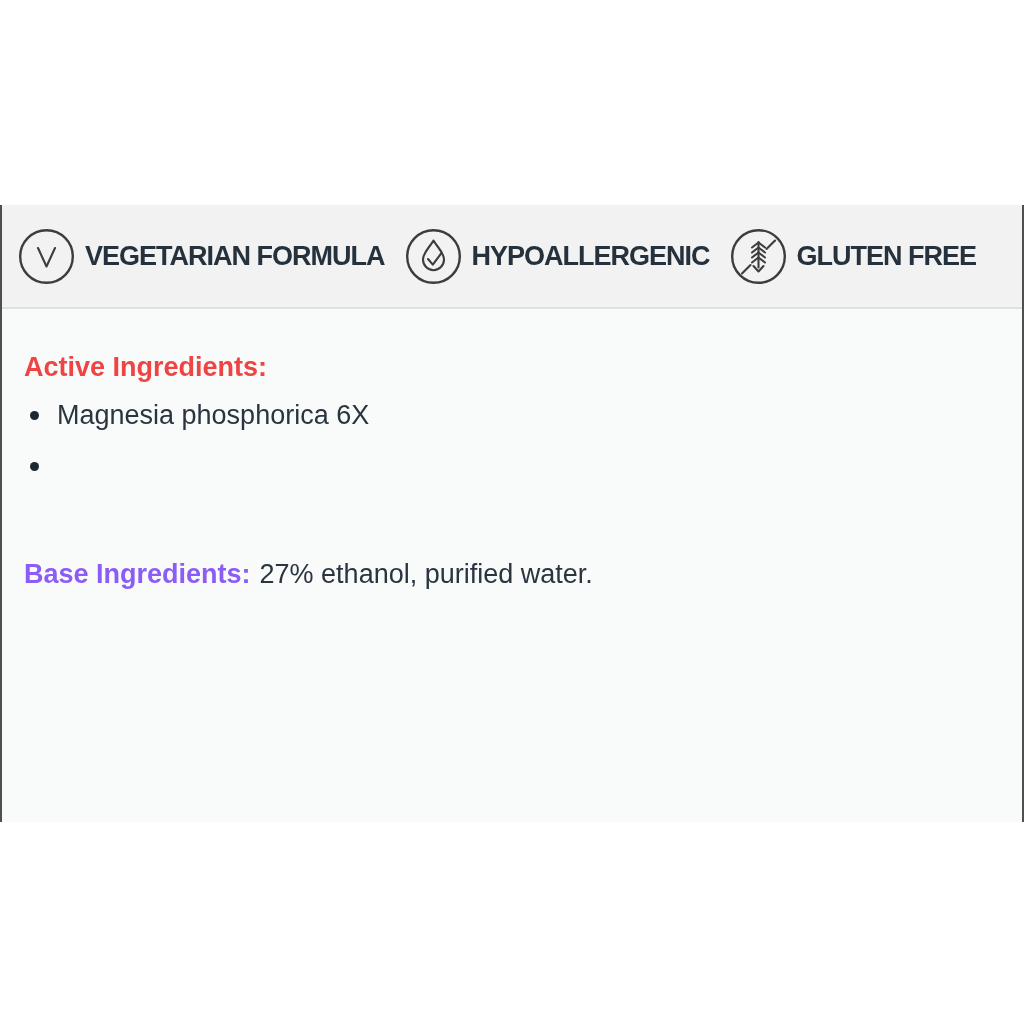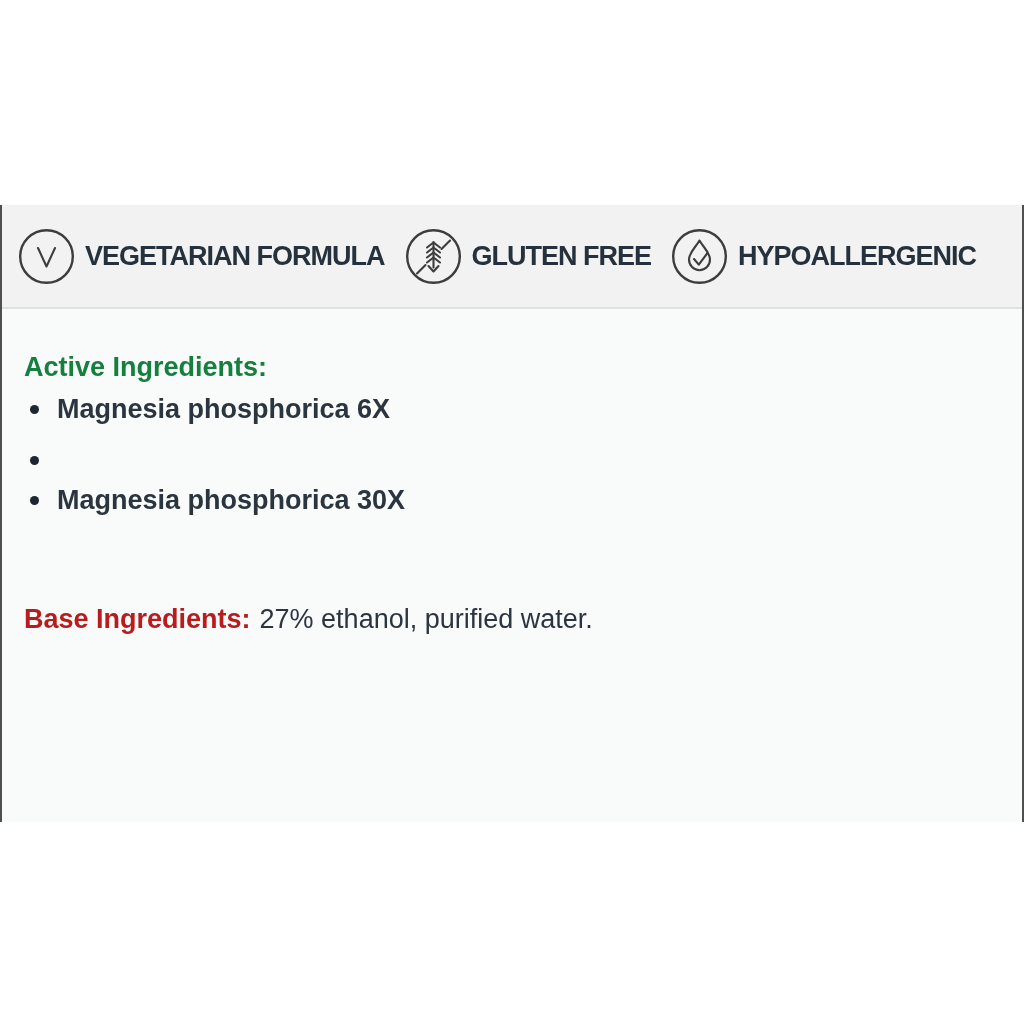--- a/index.html
+++ b/index.html
@@ -54,26 +54,25 @@
   
   .content {
     flex: 1;
     padding: 42px 22px 0 22px;
     color: #2a3540;
   }
   .section-heading {
     font-size: 27px;
     font-weight: 700;
     line-height: 32px;
-    color: #15803d;
+    color: #ef4444;
   }
   .bullet-list {
     list-style: none;
-    margin-top: 11px;
-    font-weight: bold;
+    margin-top: 17px;
   }
   .bullet-list li {
     display: flex;
     align-items: flex-start;
     line-height: 31px;
     font-size: 27px;
     margin-bottom: 20px;
     color: #2a3540;
   }
   .bullet-dot {
@@ -84,21 +83,21 @@
     flex: none;
   }
   .base-line {
     margin-top: 87px;
     font-size: 27px;
     line-height: 32px;
     color: #2a3540;
   }
   .base-line .bold-label {
     font-weight: 700;
-    color: #b91c1c;
+    color: #8b5cf6;
     margin-right: 9px;
   }
 
   .icon-stroke { stroke: #3d3d3d; fill: none; stroke-width: 2.4; stroke-linecap: round; stroke-linejoin: round; }
   .icon-stroke-thin { stroke: #3d3d3d; fill: none; stroke-width: 2.1; stroke-linecap: round; stroke-linejoin: round; }
 </style>
 </head>
 <body>
 
 <div class="page">
@@ -111,59 +110,55 @@
         <svg class="badge-icon" viewBox="0 0 57 57">
           <circle class="icon-stroke" cx="28.5" cy="28.5" r="26.3"></circle>
           <path class="icon-stroke-thin" d="M20 20 L28.5 38.5 L37 20"></path>
         </svg>
         <span class="badge-label">VEGETARIAN FORMULA</span>
       </div>
 
       <div class="badge">
         <svg class="badge-icon" viewBox="0 0 57 57">
           <circle class="icon-stroke" cx="28.5" cy="28.5" r="26.3"></circle>
+          <path class="icon-stroke-thin" d="M28.5 12.5 C 24.5 19.5 18 24.5 18 31.5 C 18 37.4 22.7 42.2 28.5 42.2 C 34.3 42.2 39 37.4 39 31.5 C 39 24.5 32.5 19.5 28.5 12.5 Z"></path>
+          <path class="icon-stroke-thin" d="M23 31 L 27.8 36.6 L 36.5 25"></path>
+        </svg>
+        <span class="badge-label">HYPOALLERGENIC</span>
+      </div>
+
+      <div class="badge">
+        <svg class="badge-icon" viewBox="0 0 57 57">
+          <circle class="icon-stroke" cx="28.5" cy="28.5" r="26.3"></circle>
           <path class="icon-stroke-thin" d="M45 12.5 L36.5 21"></path>
           <path class="icon-stroke-thin" d="M20.5 37 L12 45.5"></path>
           <path class="icon-stroke-thin" d="M28.5 14 V 39.5"></path>
           <path class="icon-stroke-thin" d="M22 19.5 L28.5 14.5 L35 19.5"></path>
           <path class="icon-stroke-thin" d="M22 24.5 L28.5 19.5 L35 24.5"></path>
           <path class="icon-stroke-thin" d="M22 29.5 L28.5 24.5 L35 29.5"></path>
           <path class="icon-stroke-thin" d="M22 34.5 L28.5 29.5 L35 34.5"></path>
           <path class="icon-stroke-thin" d="M23.5 38 L28.5 43.5 L33.5 38"></path>
         </svg>
         <span class="badge-label">GLUTEN FREE</span>
-      </div>
-
-      <div class="badge">
-        <svg class="badge-icon" viewBox="0 0 57 57">
-          <circle class="icon-stroke" cx="28.5" cy="28.5" r="26.3"></circle>
-          <path class="icon-stroke-thin" d="M28.5 12.5 C 24.5 19.5 18 24.5 18 31.5 C 18 37.4 22.7 42.2 28.5 42.2 C 34.3 42.2 39 37.4 39 31.5 C 39 24.5 32.5 19.5 28.5 12.5 Z"></path>
-          <path class="icon-stroke-thin" d="M23 31 L 27.8 36.6 L 36.5 25"></path>
-        </svg>
-        <span class="badge-label">HYPOALLERGENIC</span>
       </div>
 
     </div>
 
     <div class="content">
 
       <div class="section-heading">Active Ingredients:</div>
 
       <ul class="bullet-list">
         <li>
           <span class="bullet-dot"></span>
           <span>Magnesia phosphorica 6X</span>
         </li>
         <li>
           <span class="bullet-dot"></span>
         </li>
-        <li>
-          <span class="bullet-dot"></span>
-          <span>Magnesia phosphorica 30X</span>
-        </li>
       </ul>
 
       <p class="base-line">
         <span class="bold-label">Base Ingredients:</span><span>27% ethanol, purified water.</span>
       </p>
 
     </div>
 
   </div>
 

